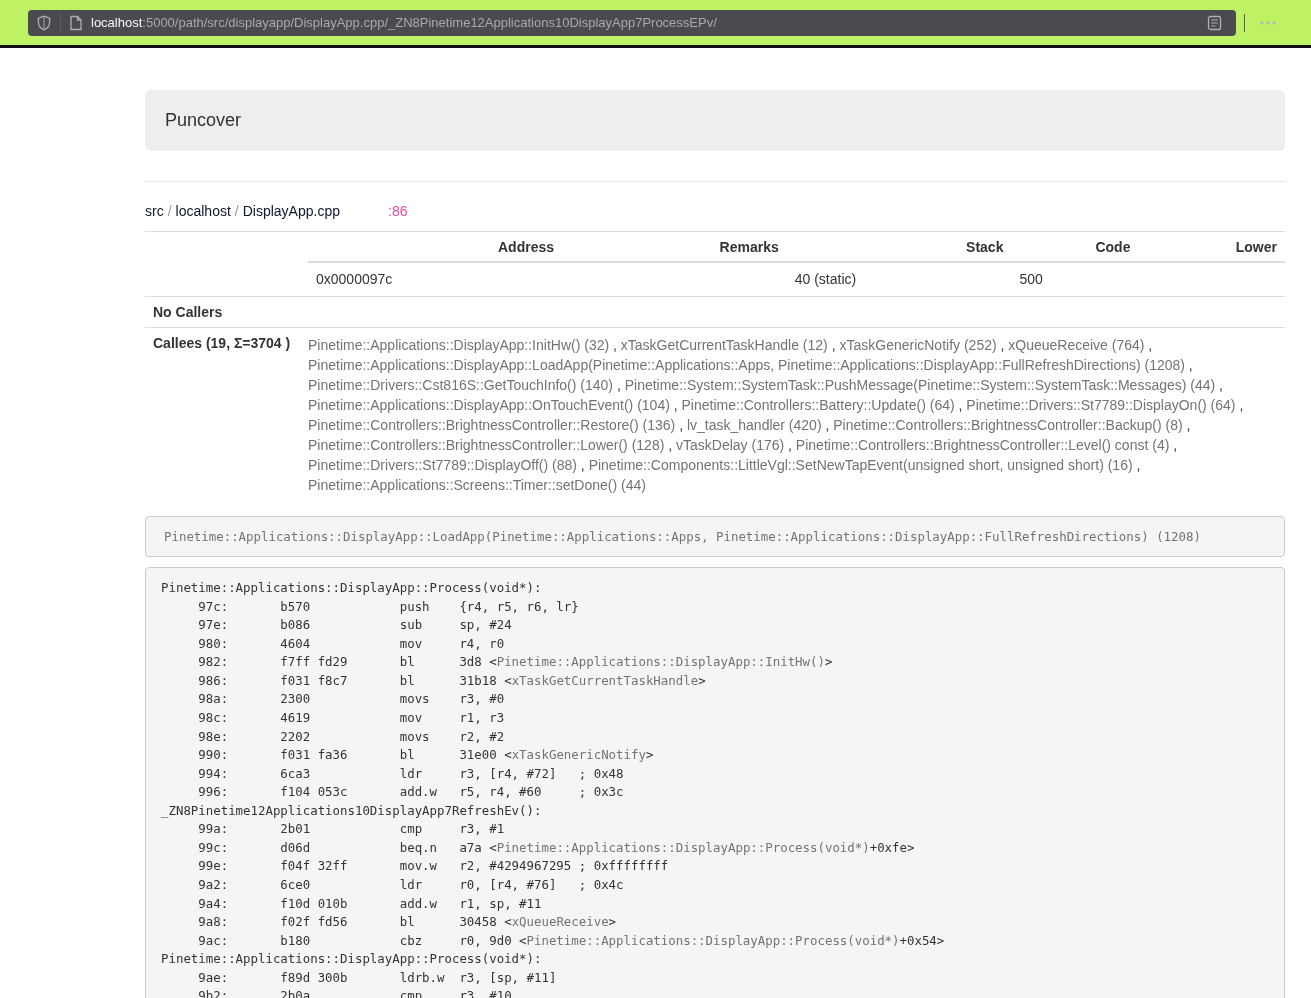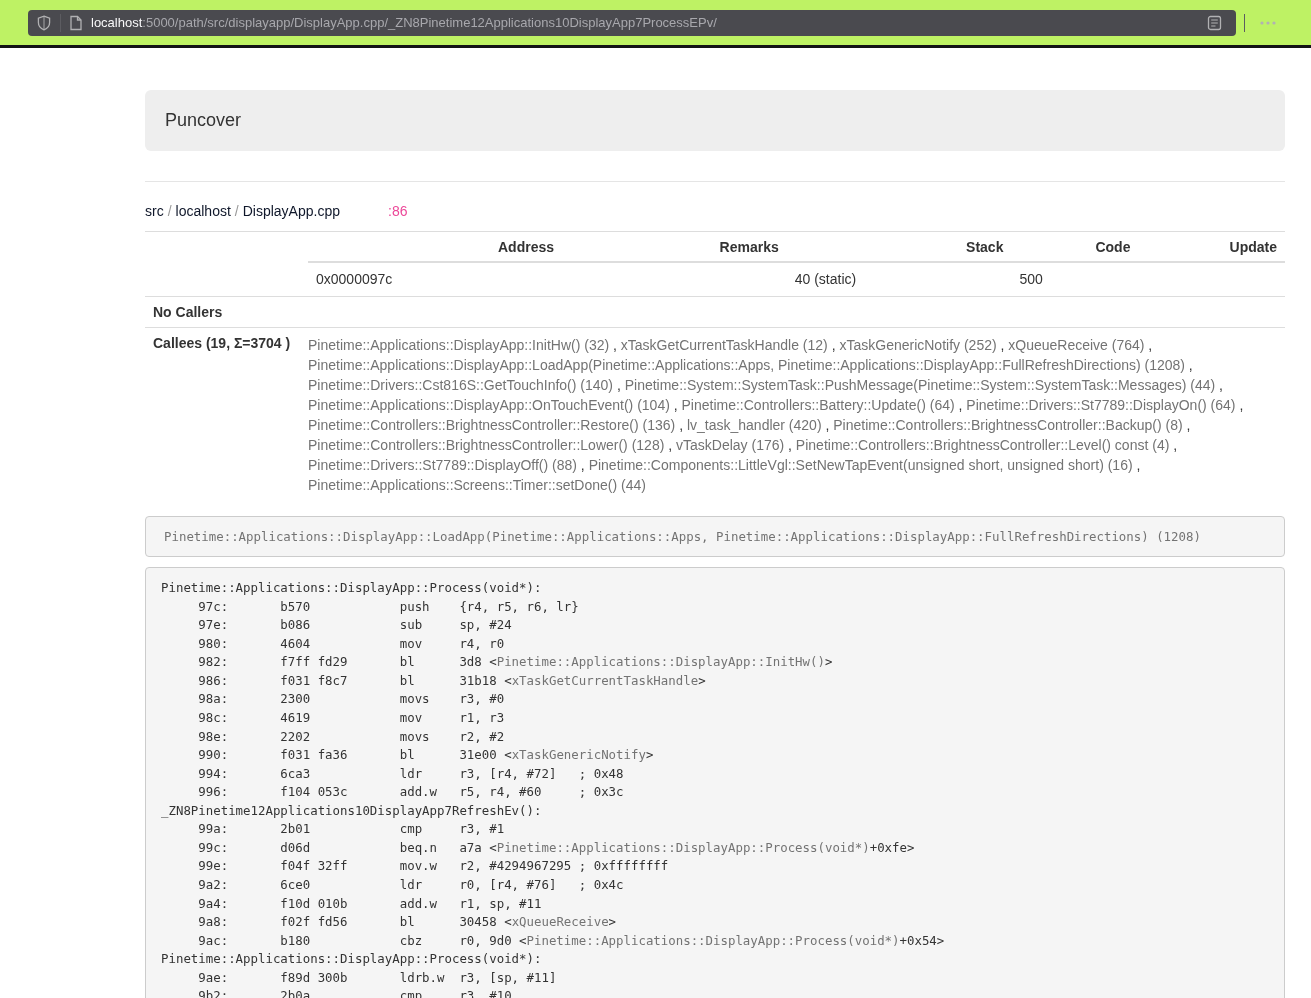--- a/index.html
+++ b/index.html
@@ -125,21 +125,21 @@
       <tr>
         <th class="row-label"></th>
         <td class="row-content tight">
           <table class="stats">
             <thead>
                 <tr id="stats-headers">
                   <th>Address</th>
                   <th>Remarks</th>
                   <th>Stack</th>
                   <th>Code</th>
-                  <th>Update</th>
+                  <th>Lower</th>
                 </tr>
               </thead>
             <tbody>
                 <tr id="stats-row">
                   <td>0x0000097c</td>
                   <td></td>
                   <td>40 (static)</td>
                   <td>500</td>
                   <td></td>
                 </tr>

